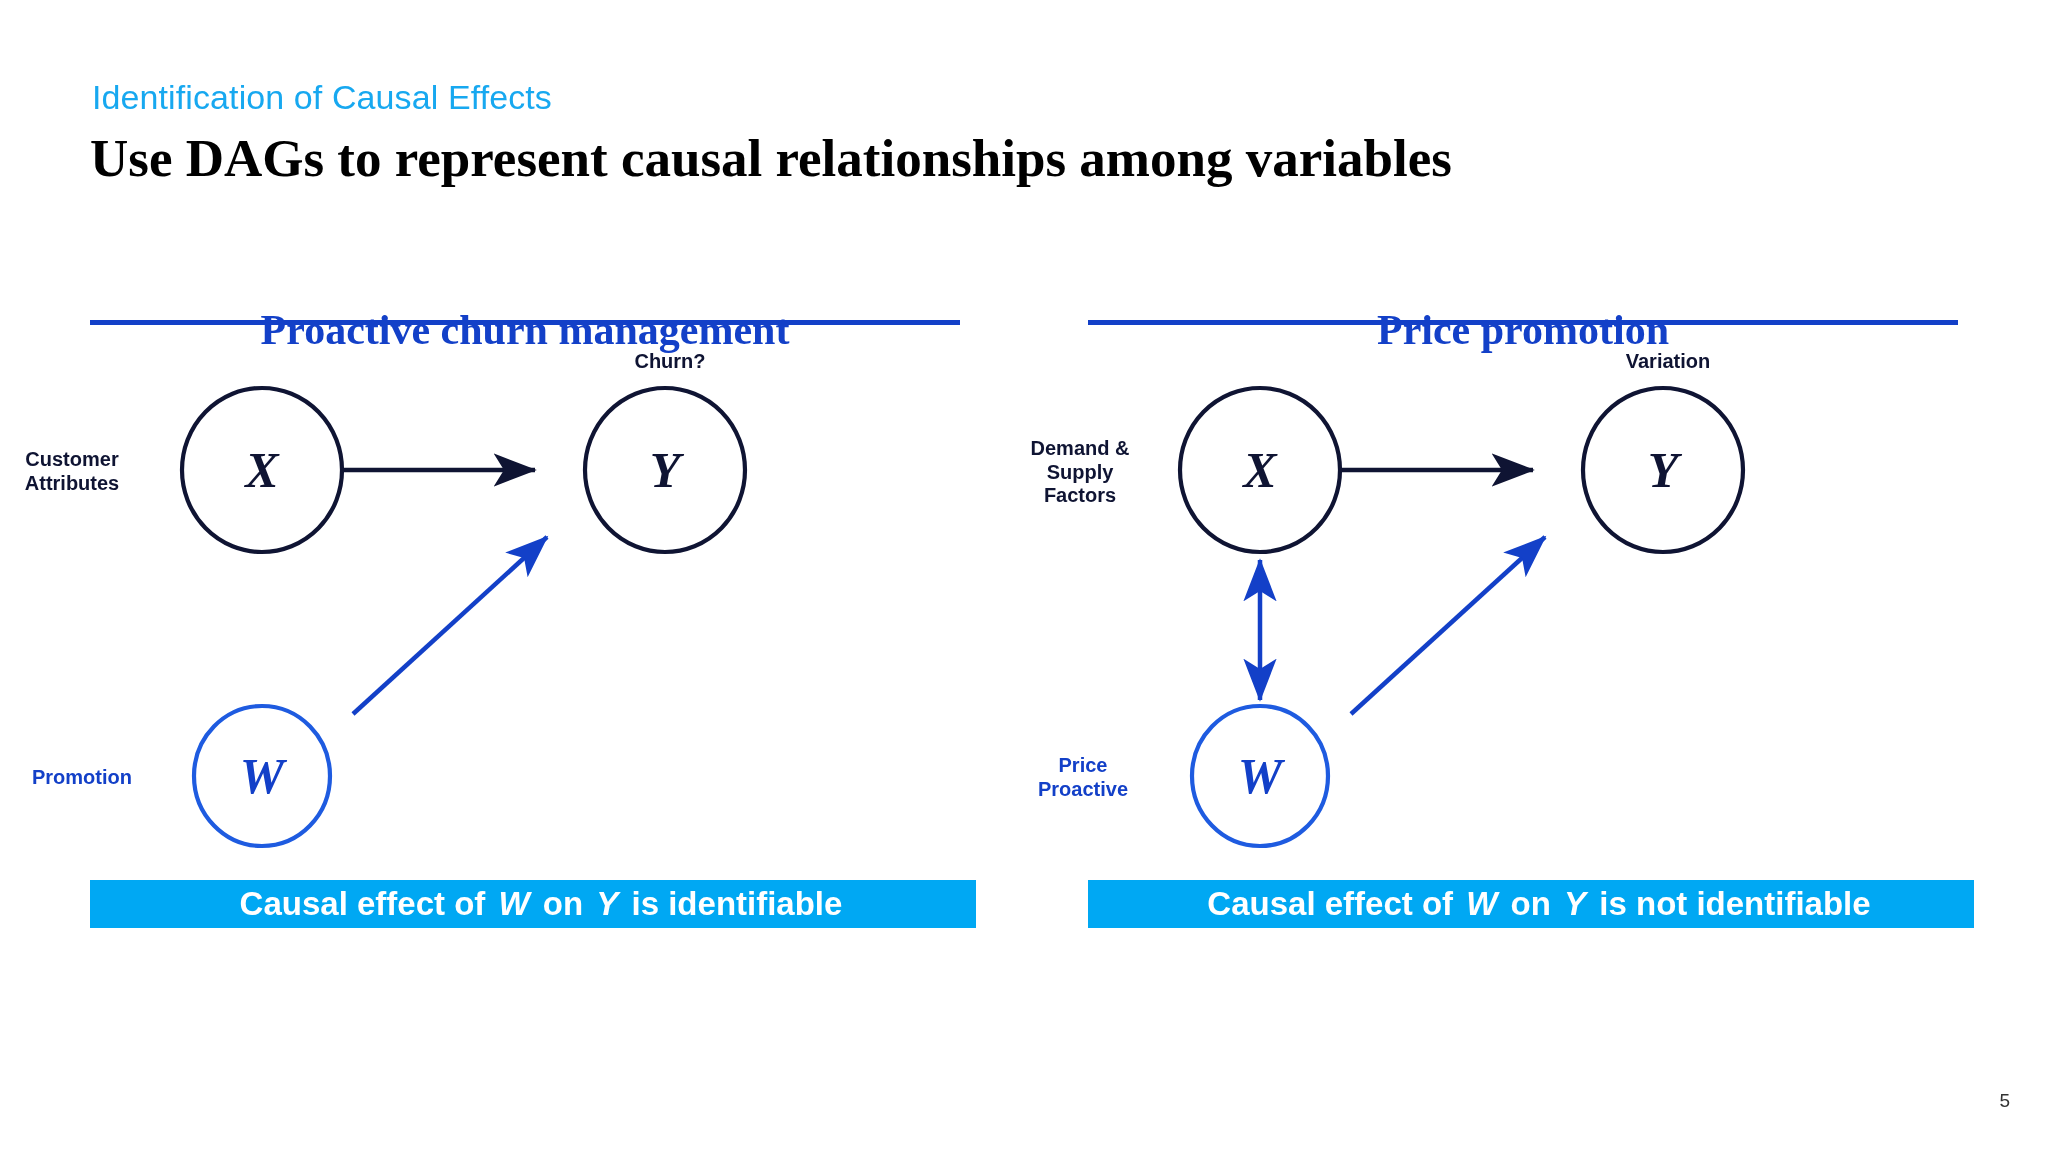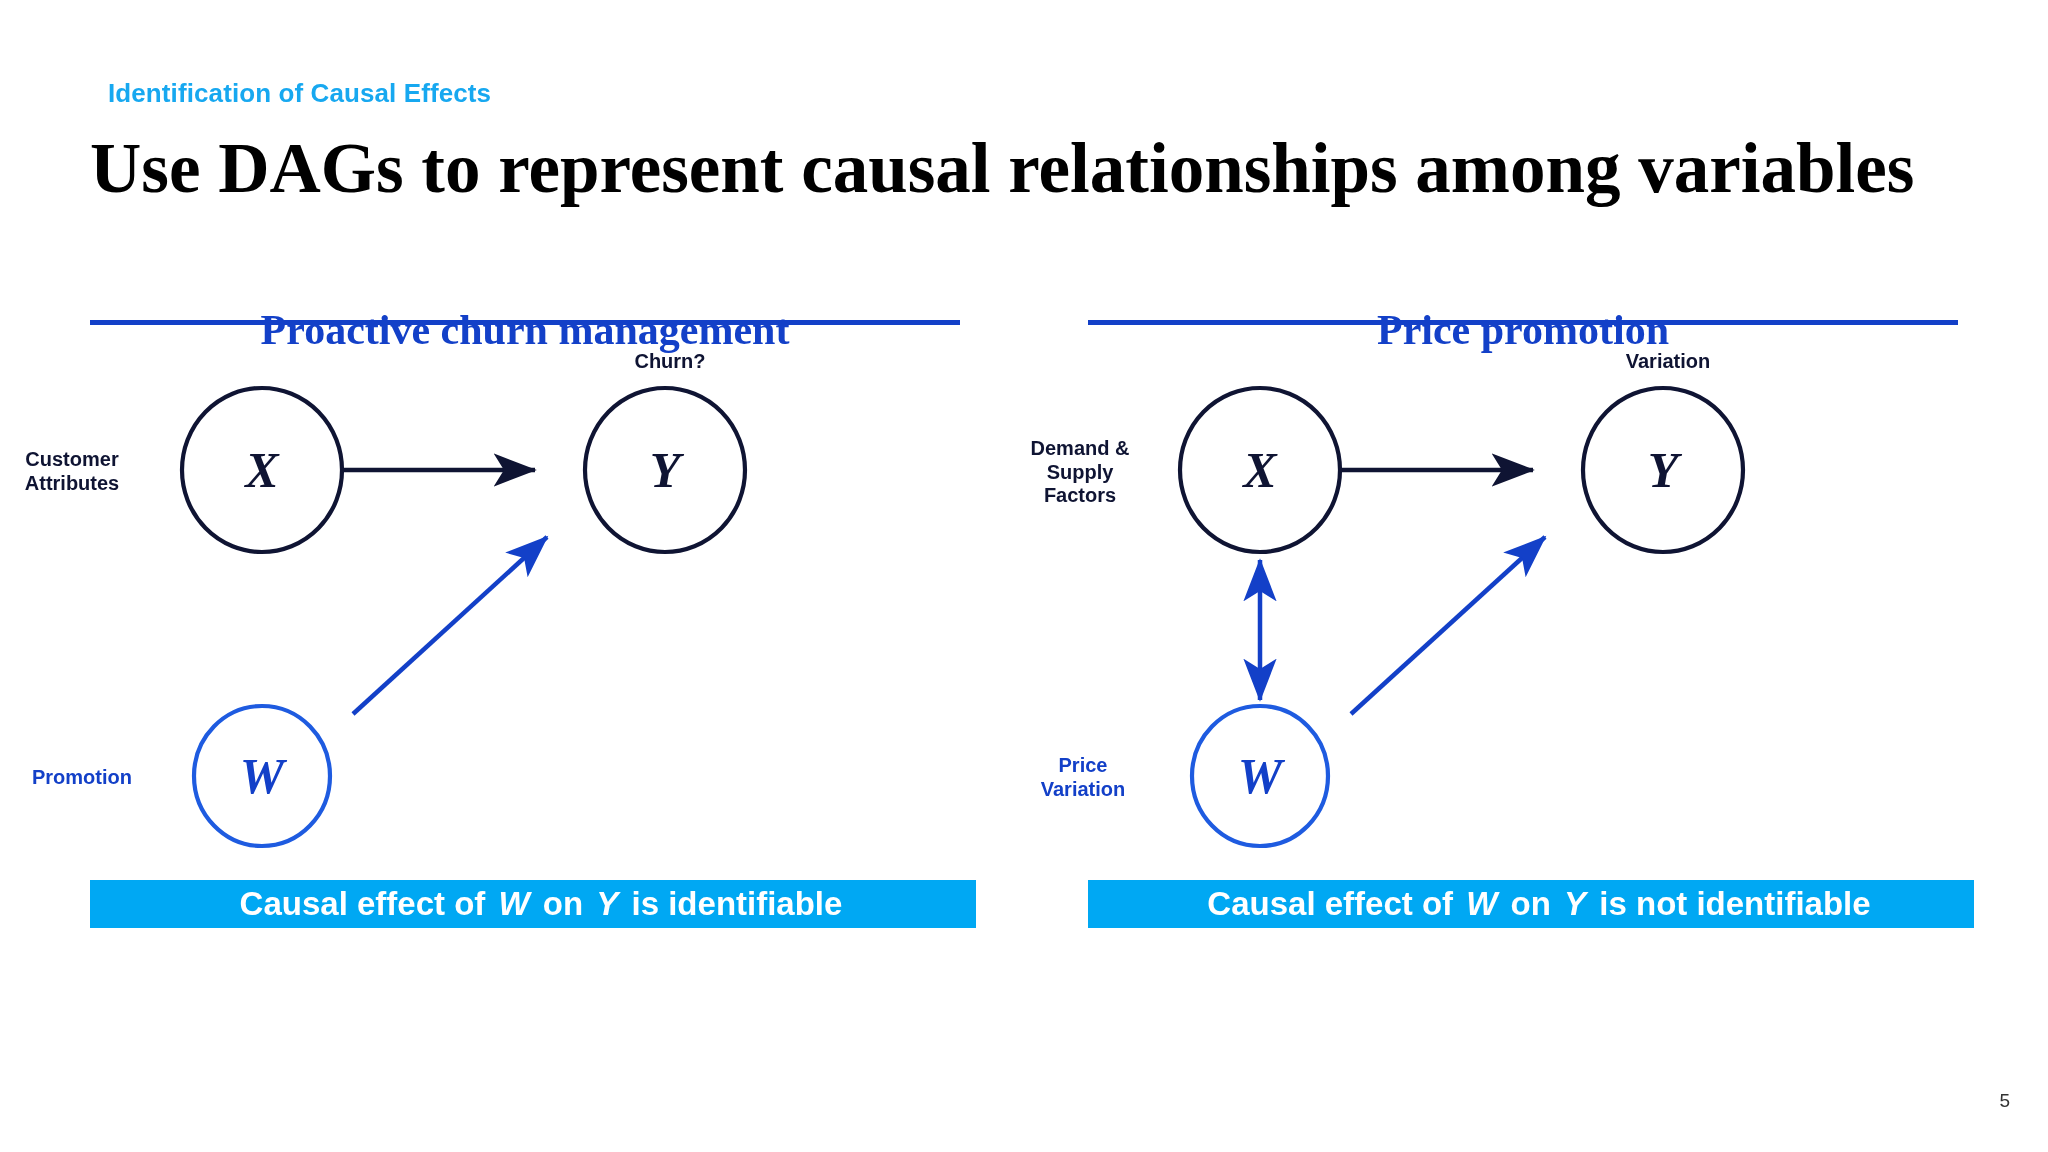--- a/index.html
+++ b/index.html
@@ -15,34 +15,33 @@
     overflow: hidden;
     font-family: "Liberation Sans", sans-serif;
   }
 
   
   .eyebrow {
     position: absolute;
     left: 92px;
     top: 78px;
     font-family: "Liberation Sans", sans-serif;
-    font-weight: bold;
-    font-size: 26px;
+    font-weight: normal;
+    font-size: 34px;
     letter-spacing: 0.1px;
     color: #17A8F0;
     white-space: nowrap;
-    margin-left: 16px;
   }
   .slide-title {
     position: absolute;
     left: 90px;
     top: 128px;
     font-family: "Liberation Serif", serif;
     font-weight: bold;
-    font-size: 71px;
+    font-size: 53px;
     color: #000000;
     white-space: nowrap;
   }
 
   
   .panel {
     position: absolute;
     top: 262px;
     width: 870px;
     height: 760px;
@@ -243,21 +242,21 @@
 
       <div class="node-letter dark" style="left:172px; top:138px;">X</div>
       <div class="node-letter dark" style="left:575px; top:138px;">Y</div>
       <div class="node-letter blue" style="left:172px; top:444px;">W</div>
 
       <div class="node-caption dark" style="left:-8px; top:140px;">Demand &amp;
 Supply
 Factors</div>
       <div class="node-caption dark top" style="left:580px; top:42px;">Variation</div>
       <div class="node-caption blue" style="left:-5px; top:446px;">Price
-Variation</div>
+Proactive</div>
     </div>
 
     <div class="banner">
       <div class="banner-text"><span>Causal effect of</span>&nbsp;<i>W</i>&nbsp;<span>on</span>&nbsp;<i>Y</i>&nbsp;<span>is not identifiable</span></div>
     </div>
   </div>
 
 
   <div class="page-number">5</div>
 

